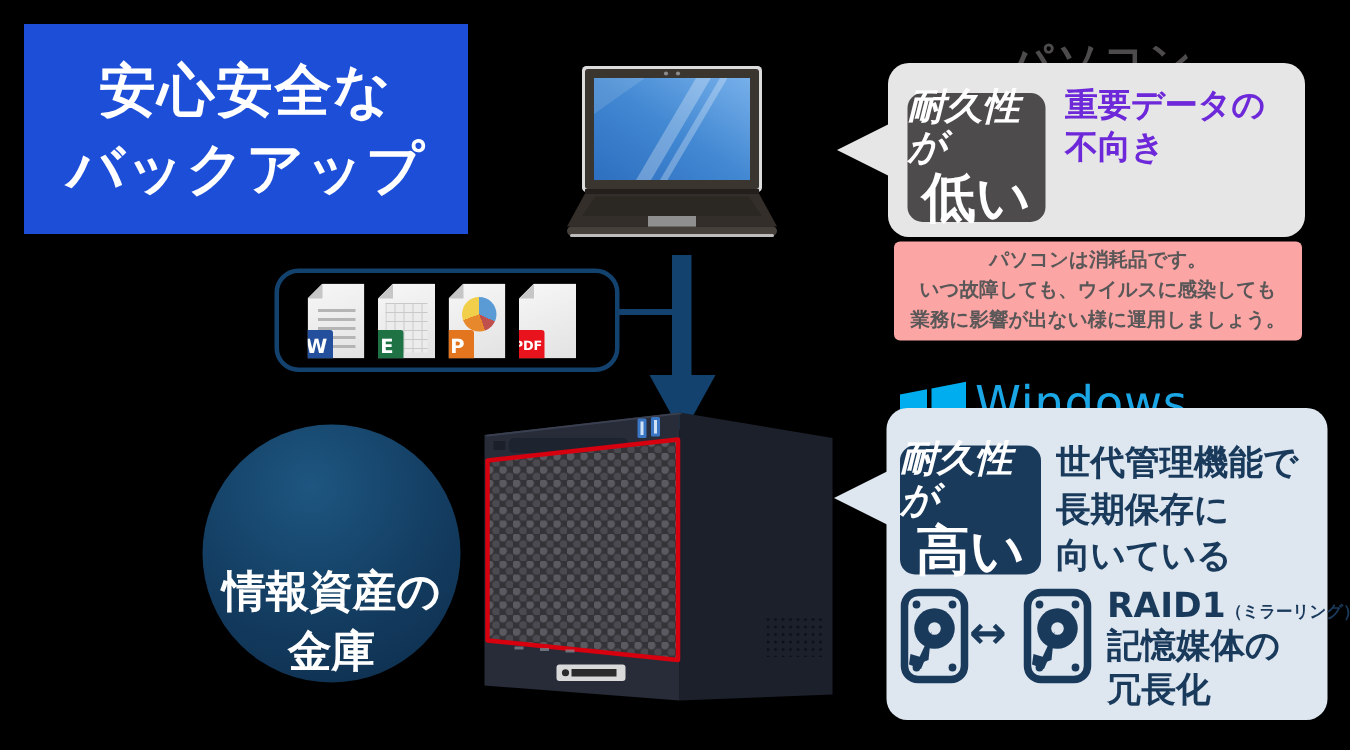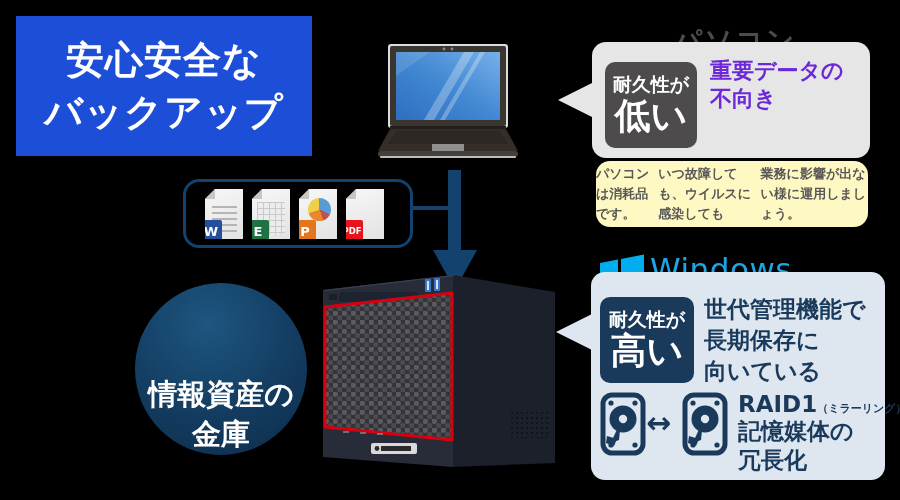--- a/index.html
+++ b/index.html
@@ -50,26 +50,26 @@
 
   
   .pc-title{position:absolute;left:640px;top:22px;width:190px;text-align:center;
     color:#4d4b4b;font-weight:800;font-size:28px;letter-spacing:2px;}
   .gray-panel{position:absolute;left:592px;top:42px;width:278px;height:116px;
     background:#e6e6e6;border-radius:14px;}
   .gray-pointer{position:absolute;left:558px;top:82px;width:0;height:0;
     border-top:18px solid transparent;border-bottom:18px solid transparent;border-right:36px solid #e6e6e6;}
   .badge-low{position:absolute;left:13px;top:20px;width:92px;height:86px;background:#4d4b4b;
     border-radius:10px;color:#fff;display:flex;flex-direction:column;align-items:center;justify-content:center;}
-  .badge-low .b-top,.badge-high .b-top{font-size:19px;font-weight:800;line-height:1.1;}
+  .badge-low .b-top,.badge-high .b-top{font-size:25px;font-weight:800;line-height:1.1;font-style:italic;}
   .badge-low .b-main,.badge-high .b-main{font-size:36px;font-weight:800;line-height:1.15;}
   .gray-desc{position:absolute;left:118px;top:15px;color:#6d28d9;font-weight:800;
     font-size:22px;line-height:1.28;}
-  .note-box{position:absolute;left:596px;top:161px;width:272px;height:66px;background:#fef9c3;
-    border-radius:14px;display:flex;flex-direction:row;justify-content:center;align-items:center;
+  .note-box{position:absolute;left:596px;top:161px;width:272px;height:66px;background:#fca5a5;
+    border-radius:4px;display:flex;flex-direction:column;justify-content:center;align-items:center;
     color:#595757;font-weight:700;font-size:13px;line-height:1.55;}
 
   
   .win-logo{position:absolute;left:598px;top:253px;}
   .win-text{position:absolute;left:650px;top:251px;color:#1ba7e6;font-size:31px;font-weight:400;
     letter-spacing:0.5px;}
   .blue-panel{position:absolute;left:591px;top:272px;width:294px;height:208px;
     background:#dee7f0;border-radius:14px;}
   .blue-pointer{position:absolute;left:556px;top:314px;width:0;height:0;
     border-top:18px solid transparent;border-bottom:18px solid transparent;border-right:36px solid #dee7f0;}

